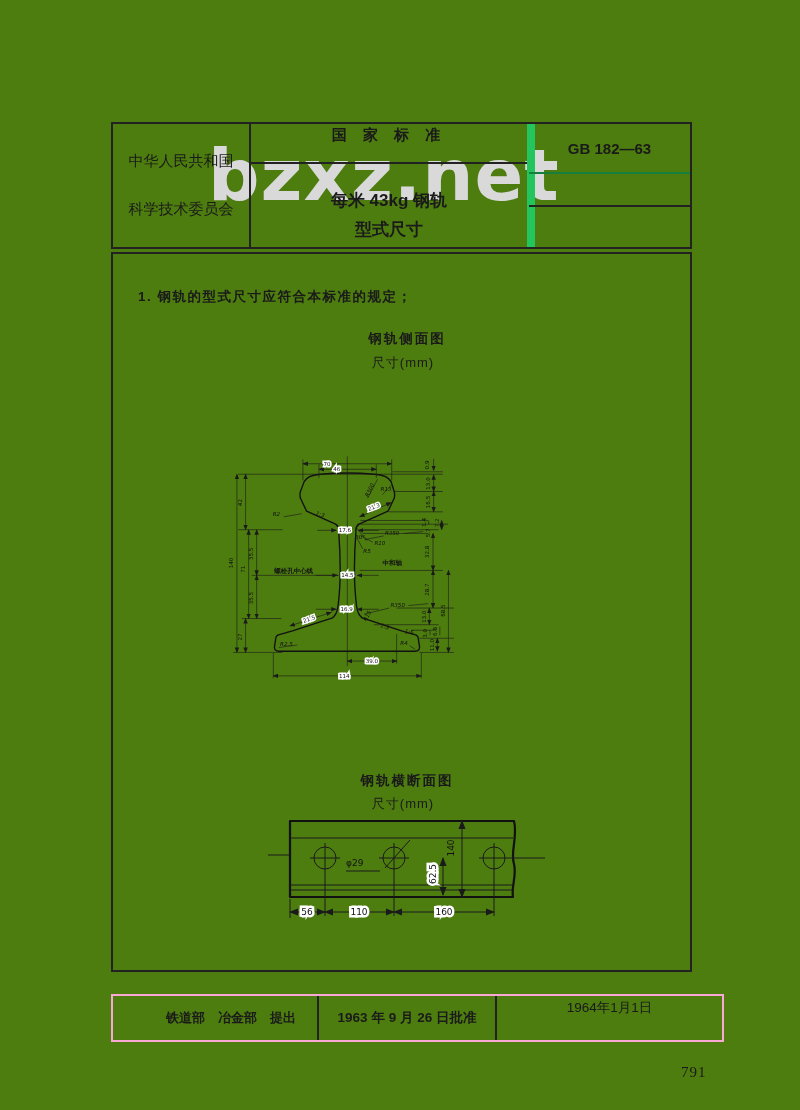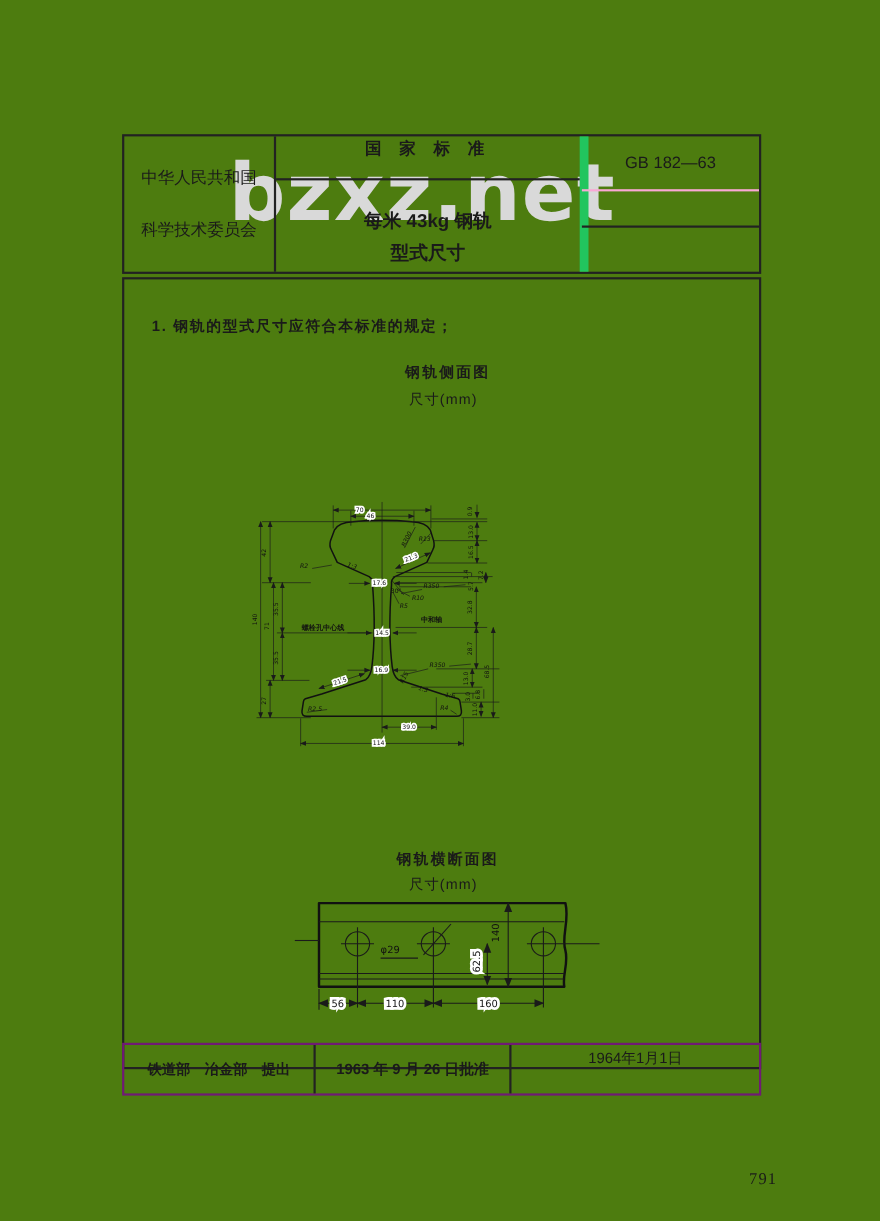--- a/index.html
+++ b/index.html
@@ -13,30 +13,30 @@
   .hdr{left:111px;top:122px;width:577px;height:123px;border:2px solid #222;z-index:1;}
   .hdr-col1{left:0;top:0;width:136px;height:123px;border-right:2px solid #222;
             display:flex;flex-direction:column;justify-content:space-evenly;}
   .hdr-col1 div{text-align:center;font-weight:normal;font-size:15px;}
   .hdr-col2{left:138px;top:0;width:276px;height:123px;border-right:8px solid #22c55e;}
   .hdr-col2-top{border-bottom:2px solid #222;height:38px;text-align:center;}
   .std-cn{font-weight:bold;font-size:15px;letter-spacing:6px;padding-top:2px;}
   .std-py{font-weight:bold;font-size:12px;letter-spacing:2px;margin-top:-1px;}
   .subject{text-align:center;font-weight:bold;font-size:17px;line-height:1.7;padding-top:23px;}
   .hdr-col3{left:416px;top:0;width:161px;height:123px;}
-  .gb-cell{height:48px;border-bottom:2px solid #f9a8d4;display:flex;align-items:center;justify-content:center;
-           font-weight:normal;font-size:15px;}
+  .gb-cell{height:48px;border-bottom:2px solid #15803d;display:flex;align-items:center;justify-content:center;
+           font-weight:bold;font-size:15px;}
   .gb-row2{height:31px;border-bottom:2px solid #222;}
   
   .main{left:111px;top:252px;width:577px;height:716px;border:2px solid #222;z-index:1;}
   .clause{left:25px;top:34px;font-size:13.5px;letter-spacing:1.5px;font-weight:bold;}
   .fig-title{font-weight:bold;font-size:13.5px;letter-spacing:2px;text-align:center;width:180px;}
   .fig-unit{font-size:13px;text-align:center;width:180px;letter-spacing:1px;}
   
-  .ftr{left:111px;top:948px;width:577px;height:44px;border:2px solid #701a75;display:flex;z-index:1;}
+  .ftr{left:111px;top:994px;width:577px;height:44px;border:2px solid #f9a8d4;display:flex;z-index:1;padding-left:32px;}
   .ftr-c1{width:172px;border-right:2px solid #222;display:flex;align-items:center;justify-content:center;
           font-weight:bold;font-size:13px;}
   .ftr-c2{width:176px;border-right:2px solid #222;display:flex;align-items:center;justify-content:center;
           font-weight:bold;font-size:13.5px;}
   .ftr-c3{flex:1;text-align:center;font-size:13px;padding-top:3px;}
   .impl-label{font-weight:bold;letter-spacing:4px;}
   .impl-date{font-size:13.5px;}
   .pageno{left:681px;top:1064px;font-family:"Liberation Serif",serif;font-size:15px;letter-spacing:1px;}
   
   svg{position:absolute;overflow:visible;}

